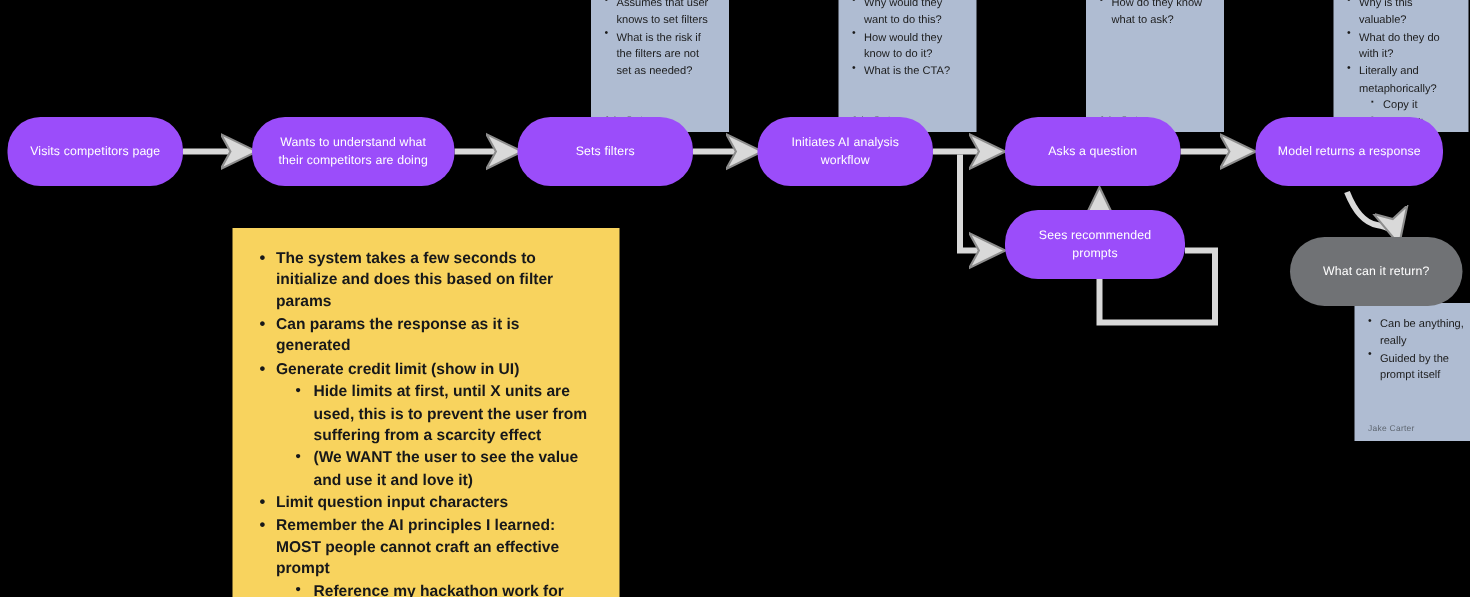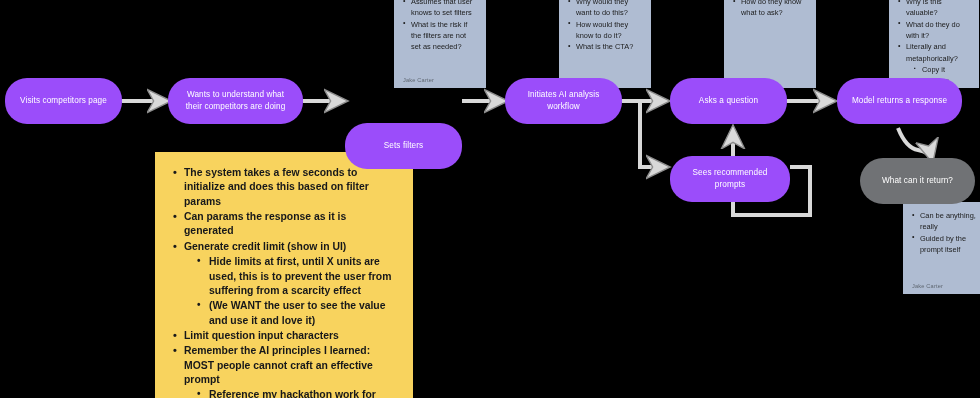--- a/index.html
+++ b/index.html
@@ -181,37 +181,37 @@
   </div>
 
   <div class="node purple" style="left:5px; top:78px; width:117px; height:46px;">
     <span>Visits competitors page</span>
   </div>
 
   <div class="node purple" style="left:168px; top:78px; width:135px; height:46px;">
     <span>Wants to understand what their competitors are doing</span>
   </div>
 
-  <div class="node purple" style="left:345px; top:78px; width:117px; height:46px;margin-top:45px;">
+  <div class="node purple" style="left:345px; top:78px; width:117px; height:46px;">
     <span>Sets filters</span>
   </div>
 
   <div class="node purple" style="left:505px; top:78px; width:117px; height:46px;">
     <span>Initiates AI analysis workflow</span>
   </div>
 
   <div class="node purple" style="left:670px; top:78px; width:117px; height:46px;">
     <span>Asks a question</span>
   </div>
 
   <div class="node purple" style="left:837px; top:78px; width:125px; height:46px;">
     <span>Model returns a response</span>
   </div>
 
-  <div class="node purple" style="left:670px; top:156px; width:120px; height:46px;">
+  <div class="node purple" style="left:670px; top:140px; width:120px; height:46px;">
     <span>Sees recommended prompts</span>
   </div>
 
   <div class="node gray" style="left:860px; top:158px; width:115px; height:46px;">
     <span>What can it return?</span>
   </div>
 
 </div>
 
 </body></html>

